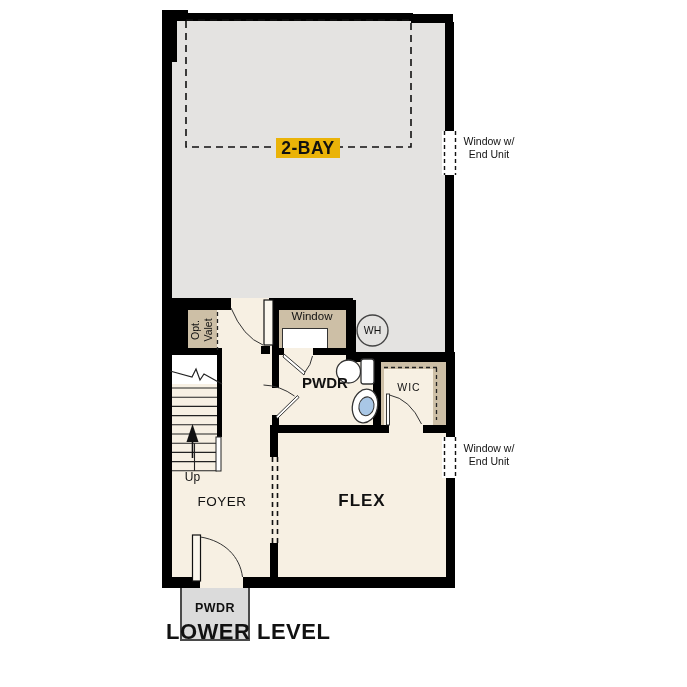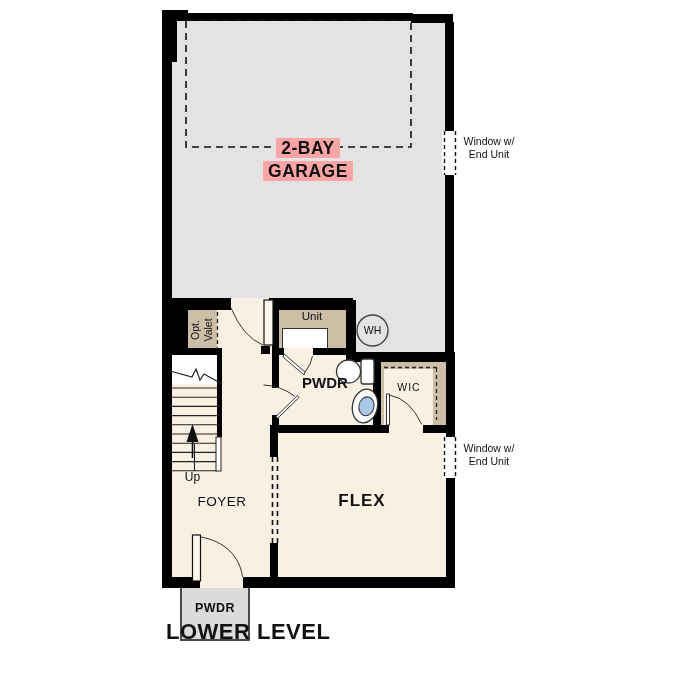--- a/index.html
+++ b/index.html
@@ -14,21 +14,21 @@
   .floor-tan{background:#cdbfa6;}
   .floor-white{background:#ffffff;}
   .porch{background:#dbdbdb;border:2px solid #4a4a4a;box-sizing:border-box;}
   
   .wall{background:#000000;}
   .opening{background:#f7f0e3;}
   .shelf{background:#ffffff;border:1px solid #333;box-sizing:border-box;}
   
   .lbl{position:absolute;text-align:center;color:#111;white-space:nowrap;}
   .lbl-garage{width:140px;font-weight:bold;font-size:17.5px;line-height:23px;letter-spacing:.5px;}
-  .lbl-garage span{background:#fca5a5;padding:0 5px;}
+  .lbl-garage span{background:#eab308;padding:0 5px;}
   .lbl-window{width:66px;font-size:10.5px;line-height:12.5px;font-weight:400;}
   .lbl-linen{width:72px;font-size:11.5px;}
   .lbl-wh{width:31px;font-size:10.5px;}
   .lbl-valet{width:42px;height:26px;font-size:10.5px;line-height:12.5px;transform:rotate(-90deg);}
   .lbl-pwdr{width:74px;font-size:15px;font-weight:bold;}
   .lbl-wic{width:50px;font-size:10.5px;letter-spacing:1px;}
   .lbl-up{width:33px;font-size:12px;}
   .lbl-foyer{width:72px;font-size:13.5px;font-weight:normal;letter-spacing:.5px;}
   .lbl-flex{width:76px;font-size:17px;font-weight:bold;letter-spacing:1px;}
   .lbl-porch{width:66px;font-size:12.5px;font-weight:bold;letter-spacing:.5px;}
@@ -140,39 +140,38 @@
     <g transform="rotate(12 365 406)">
       <ellipse cx="365" cy="406" rx="12.5" ry="17" fill="#ffffff" stroke="#333" stroke-width="1.3"></ellipse>
       <ellipse cx="366.5" cy="406" rx="7.5" ry="9.5" fill="#a9c7e6" stroke="#333" stroke-width="1"></ellipse>
     </g>
 
     <circle cx="372.5" cy="330.5" r="15.5" fill="#e4e3e1" stroke="#444" stroke-width="1.4"></circle>
   </svg>
 
   <div class="lbl lbl-garage" style="left:238px;top:137px;">
     <div><span>2-BAY</span></div>
-    <div><span>GARAGE</span></div>
   </div>
 
   <div class="lbl lbl-window" style="left:456px;top:135px;">
     <div>Window w/</div>
     <div>End Unit</div>
   </div>
 
   <div class="lbl lbl-window" style="left:456px;top:442px;">
     <div>Window w/</div>
     <div>End Unit</div>
   </div>
 
   <div class="lbl lbl-valet" style="left:181px;top:317px;">
     <div>Opt.</div>
     <div>Valet</div>
   </div>
 
-  <div class="lbl lbl-linen" style="left:276px;top:310px;">Unit</div>
+  <div class="lbl lbl-linen" style="left:276px;top:310px;">Window</div>
   <div class="lbl lbl-wh" style="left:357px;top:324px;">WH</div>
   <div class="lbl lbl-pwdr" style="left:288px;top:374px;">PWDR</div>
   <div class="lbl lbl-wic" style="left:384px;top:373px;margin-top:8px;">WIC</div>
   <div class="lbl lbl-up" style="left:176px;top:470px;">Up</div>
   <div class="lbl lbl-foyer" style="left:186px;top:494px;">FOYER</div>
   <div class="lbl lbl-flex" style="left:324px;top:491px;">FLEX</div>
   <div class="lbl lbl-porch" style="left:182px;top:601px;">PWDR</div>
   <div class="lbl lbl-title" style="left:166px;top:619px;text-align:left;">LOWER LEVEL</div>
 
 </div>

